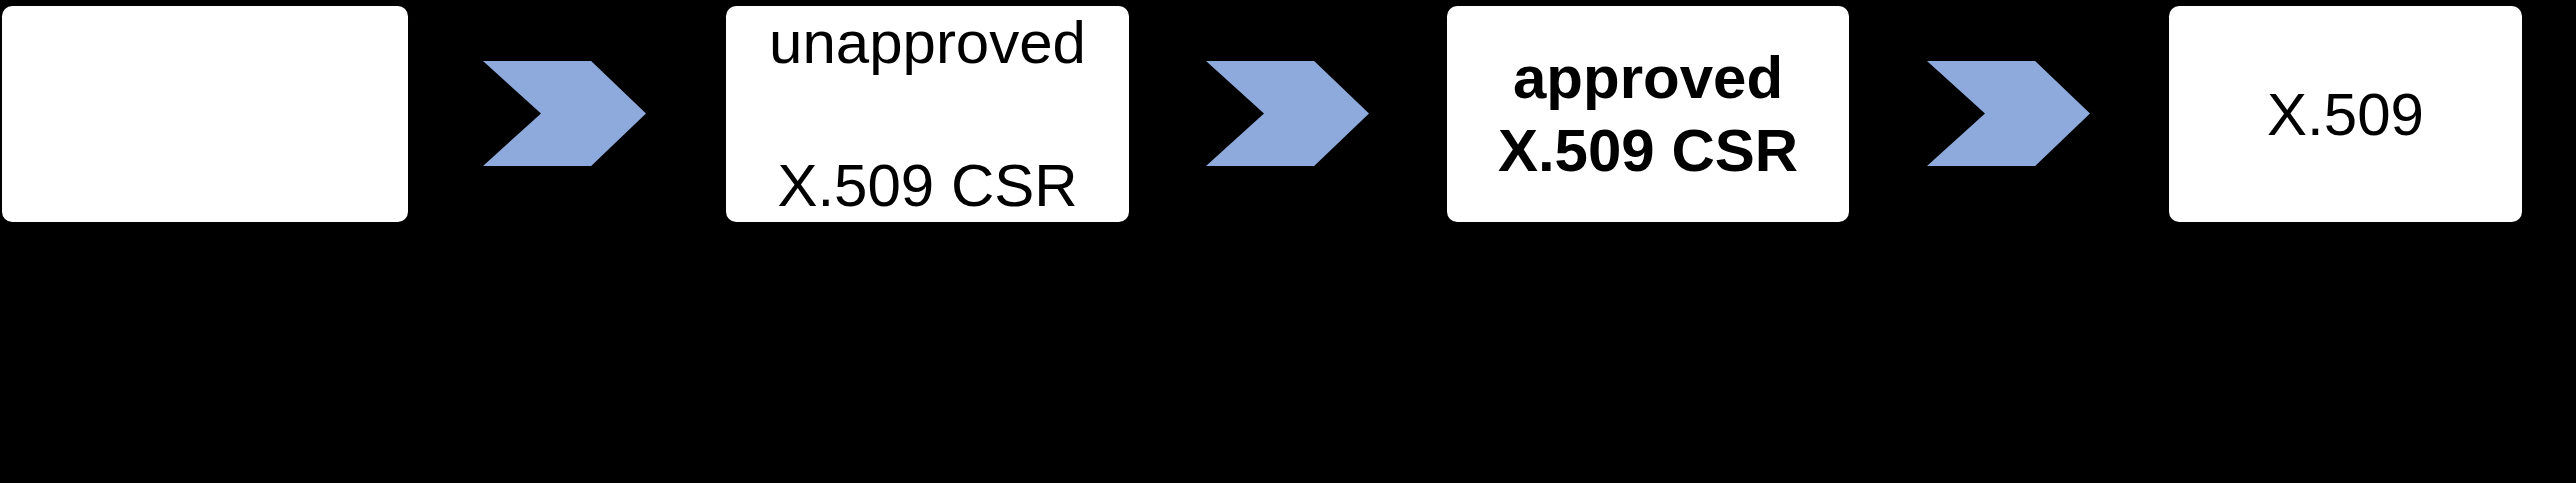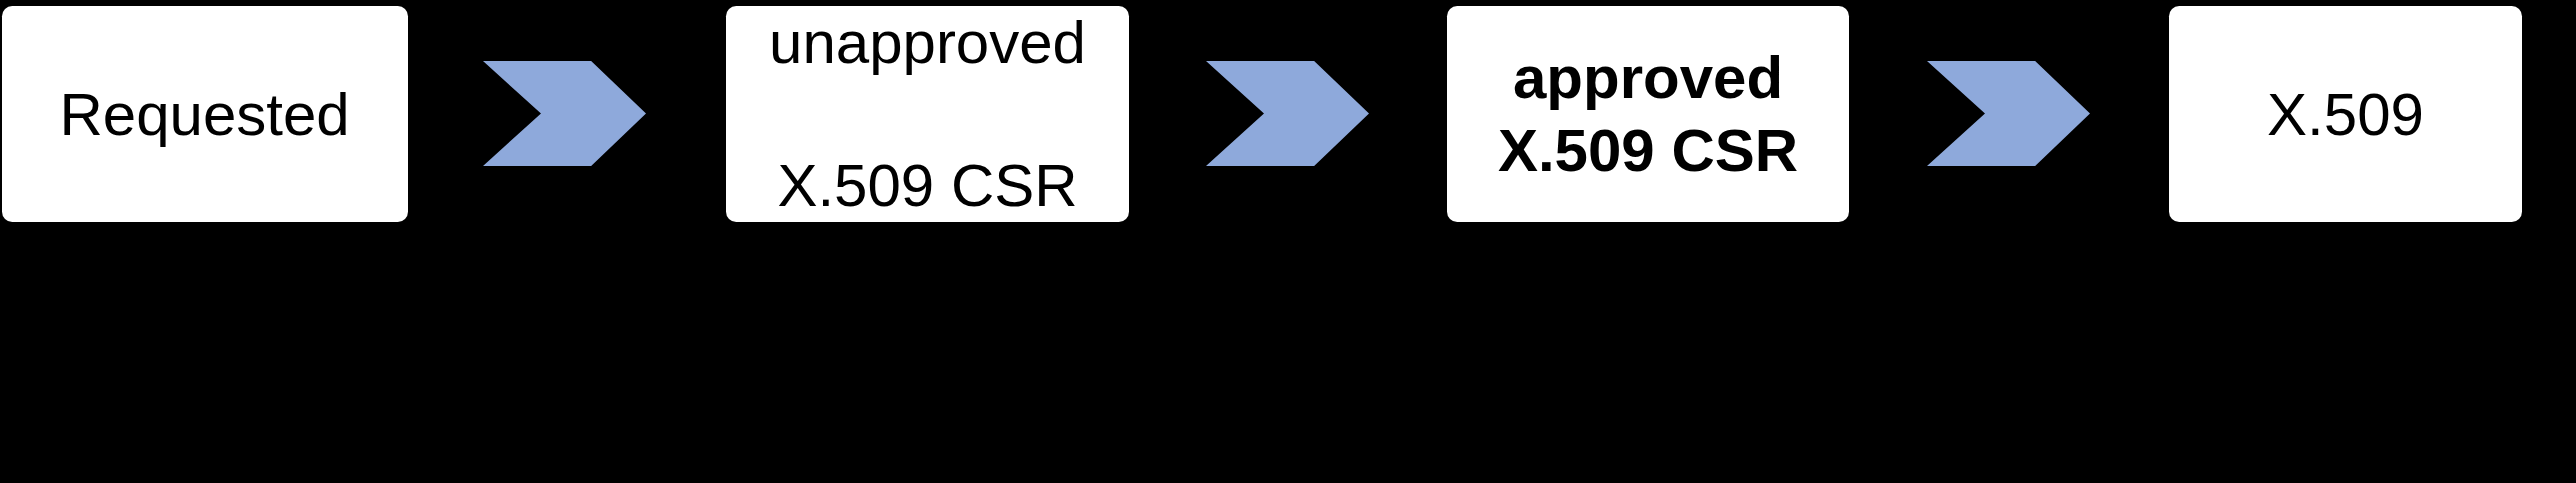--- a/index.html
+++ b/index.html
@@ -53,21 +53,20 @@
     width: 100%;
     height: 100%;
   }
 </style>
 </head>
 <body>
 
 <div class="canvas">
 
   <div class="step-box box-1">
-    <span class="step-line">Requested</span>
   </div>
 
   <div class="flow-arrow arrow-1">
     <svg viewBox="0 0 208 134" preserveAspectRatio="none" aria-hidden="true">
       <polygon points="0,0 138,0 208,67 138,134 0,134 74,67" fill="#8EA9DB"></polygon>
     </svg>
   </div>
 
   <div class="step-box box-2">
     <span class="step-line">unapproved</span>

